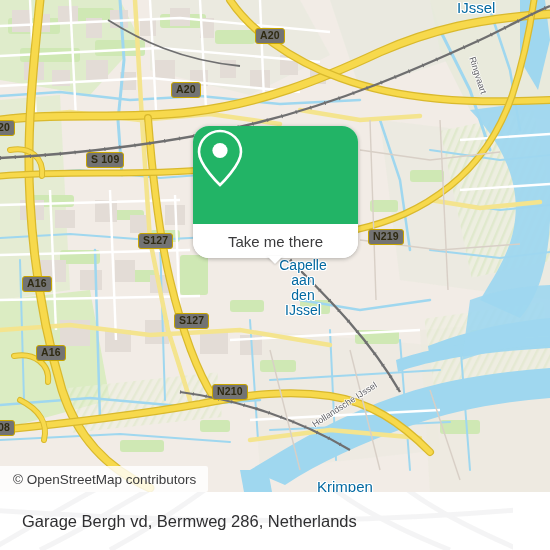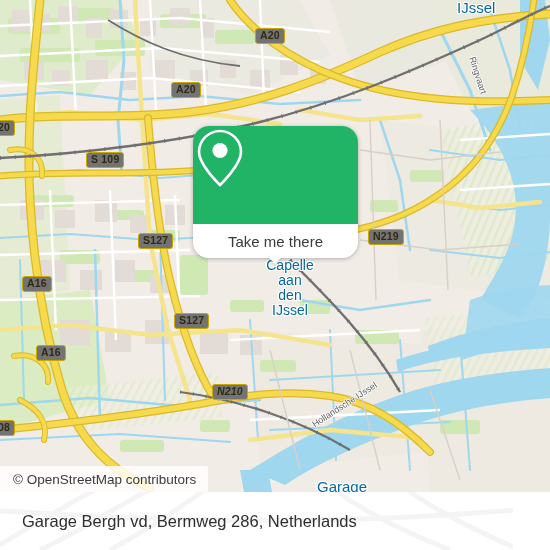--- a/index.html
+++ b/index.html
@@ -362,27 +362,27 @@
 
     <div class="shield" style="left:255px; top:28px;">A20</div>
     <div class="shield" style="left:171px; top:82px;">A20</div>
     <div class="shield" style="left:-7px;  top:120px;">20</div>
     <div class="shield" style="left:86px;  top:152px;">S 109</div>
     <div class="shield" style="left:138px; top:233px;">S127</div>
     <div class="shield" style="left:22px;  top:276px;">A16</div>
     <div class="shield" style="left:174px; top:313px;">S127</div>
     <div class="shield" style="left:36px;  top:345px;">A16</div>
     <div class="shield" style="left:-7px;  top:420px;">08</div>
-    <div class="shield" style="left:212px; top:384px;font-style:italic;">N210</div>
+    <div class="shield" style="left:212px; top:384px;">N210</div>
     <div class="shield" style="left:368px; top:229px;">N219</div>
 
     <div class="place-label" style="left:457px; top:0px; font-size:15px;">IJssel</div>
-    <div class="place-label" style="left:317px; top:479px; font-size:15px;">Garage</div>
-
-    <div class="place-label" style="left:259px; top:258px; width:62px;">
+    <div class="place-label" style="left:317px; top:479px; font-size:15px;">Krimpen</div>
+
+    <div class="place-label" style="left:272px; top:258px; width:62px;">
       <div>Capelle</div>
       <div>aan</div>
       <div>den</div>
       <div>IJssel</div>
     </div>
 
     <div class="water-label" style="left:472px; top:52px; transform:rotate(72deg); transform-origin:0 50%;">Ringvaart</div>
     <div class="water-label" style="left:313px; top:420px; transform:rotate(-33deg); transform-origin:0 50%;">Hollandsche IJssel</div>
 
     <div class="callout">

